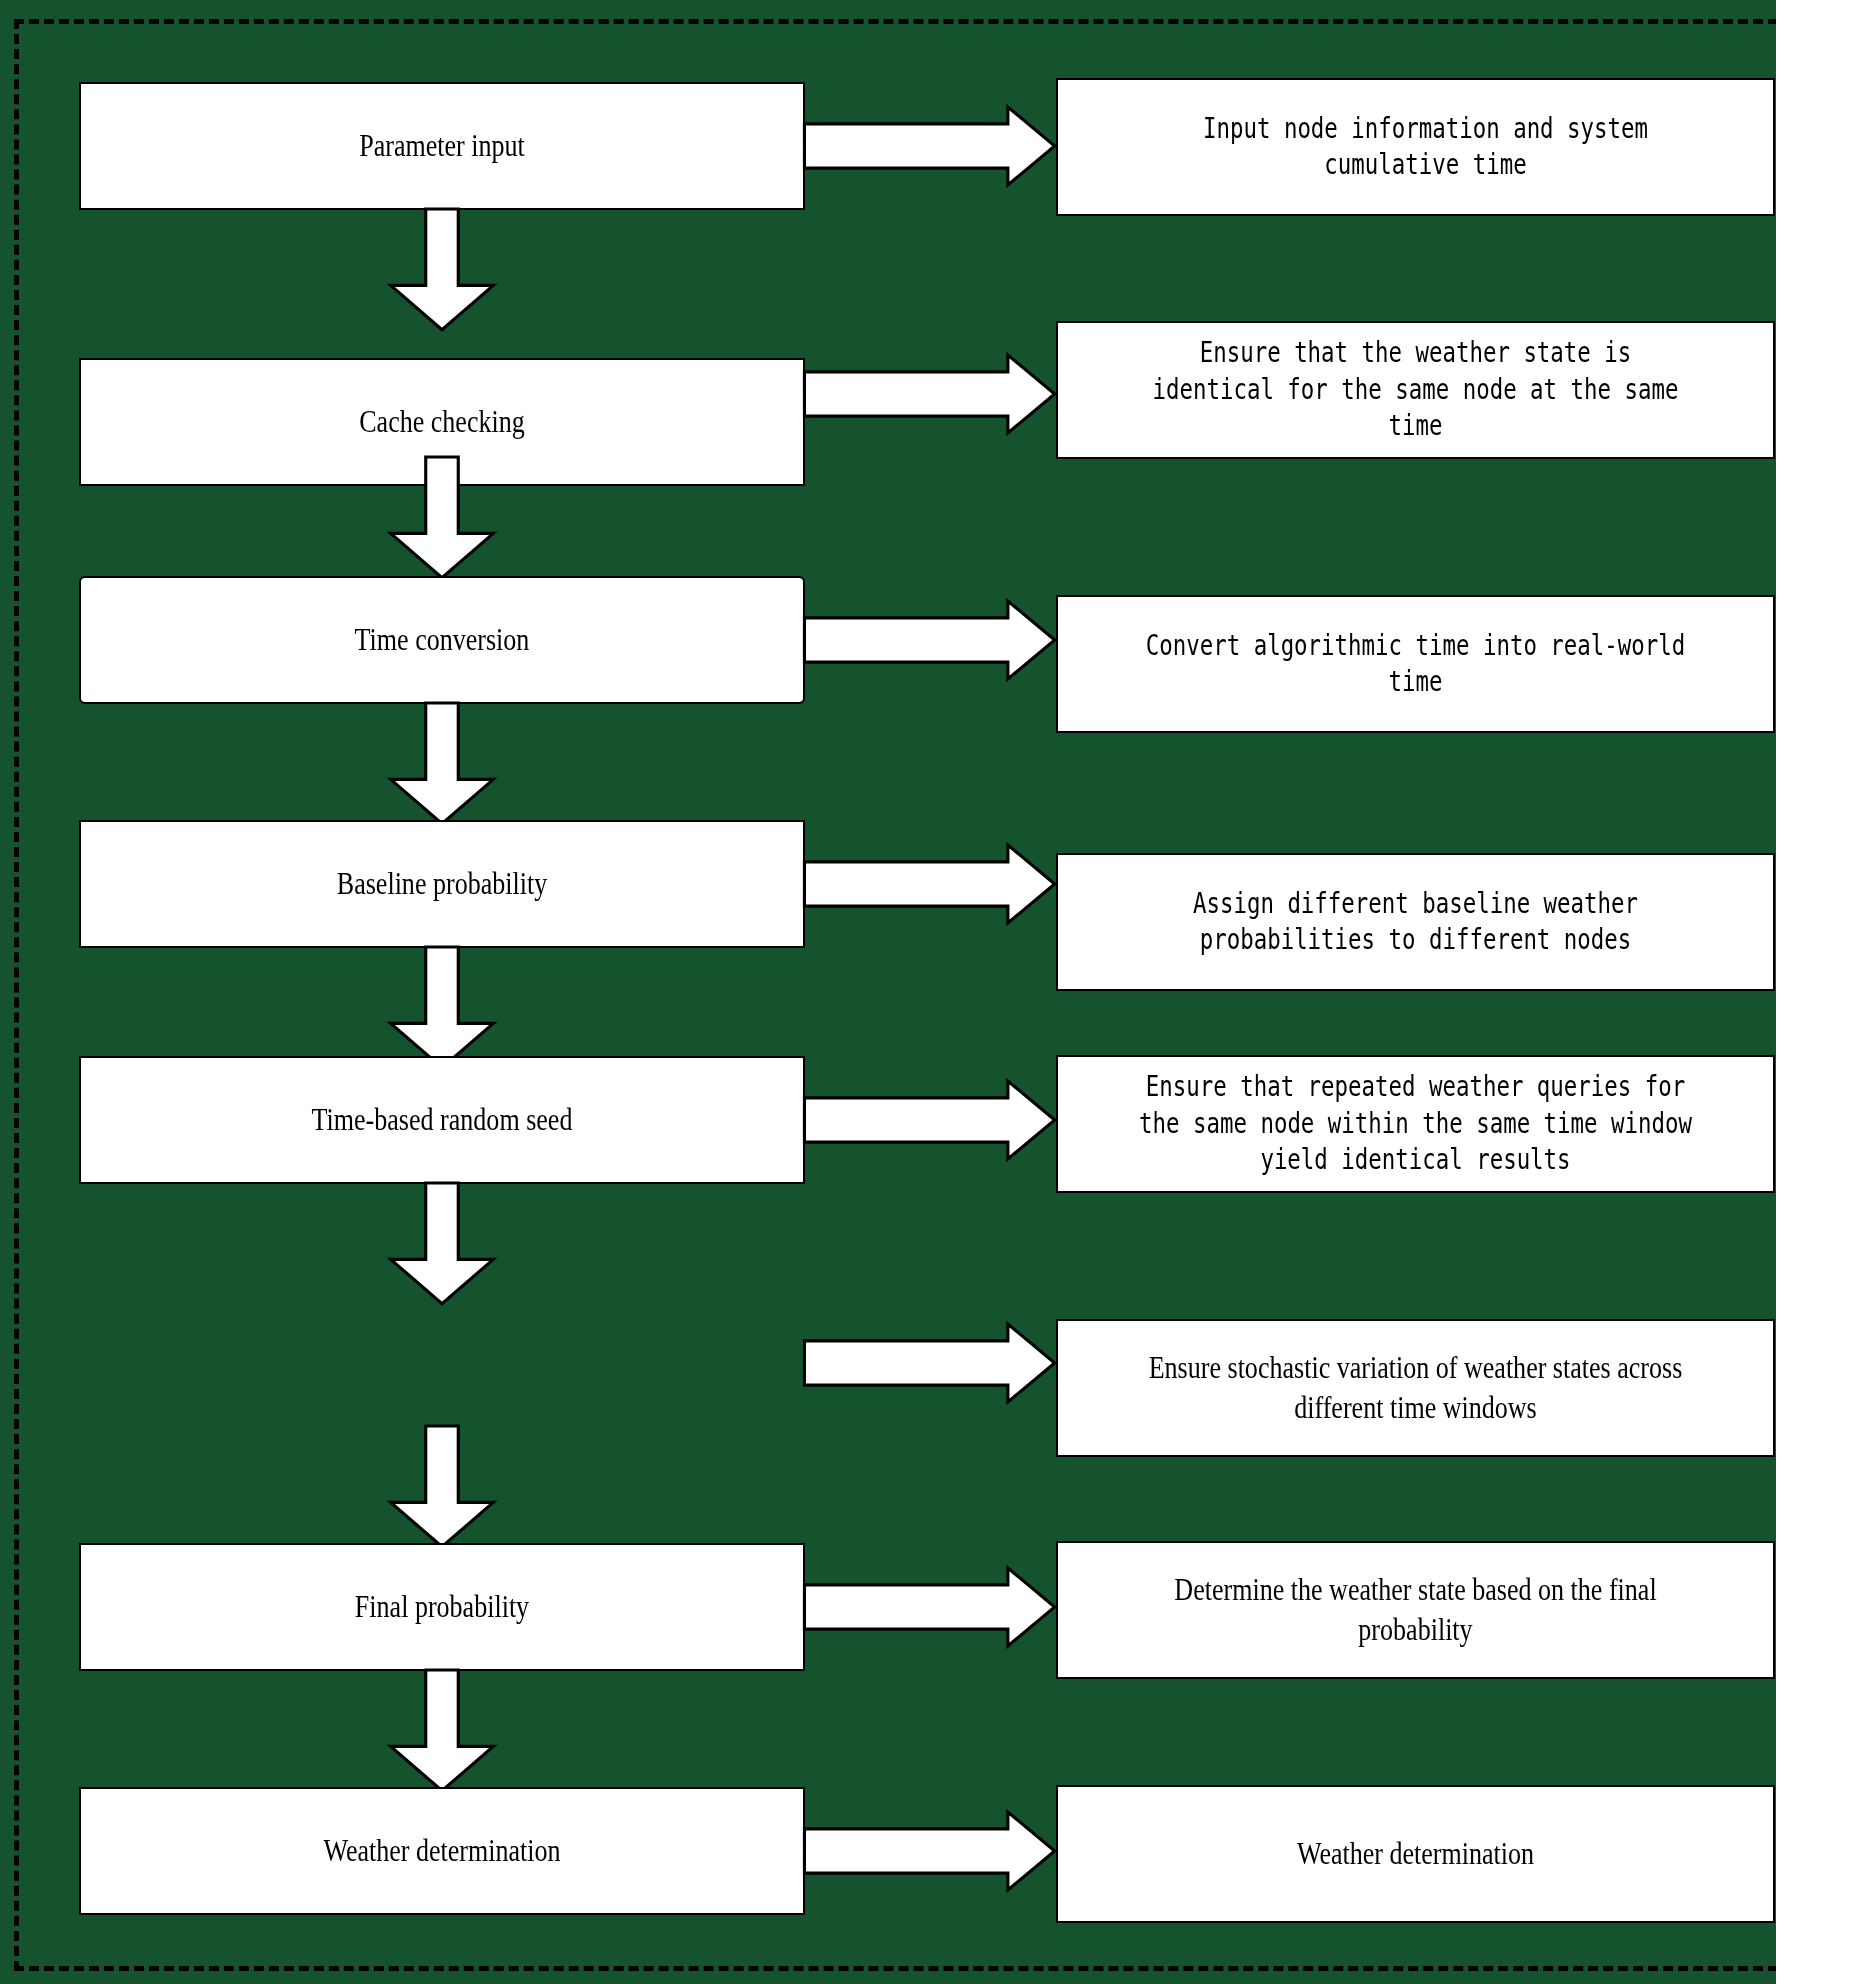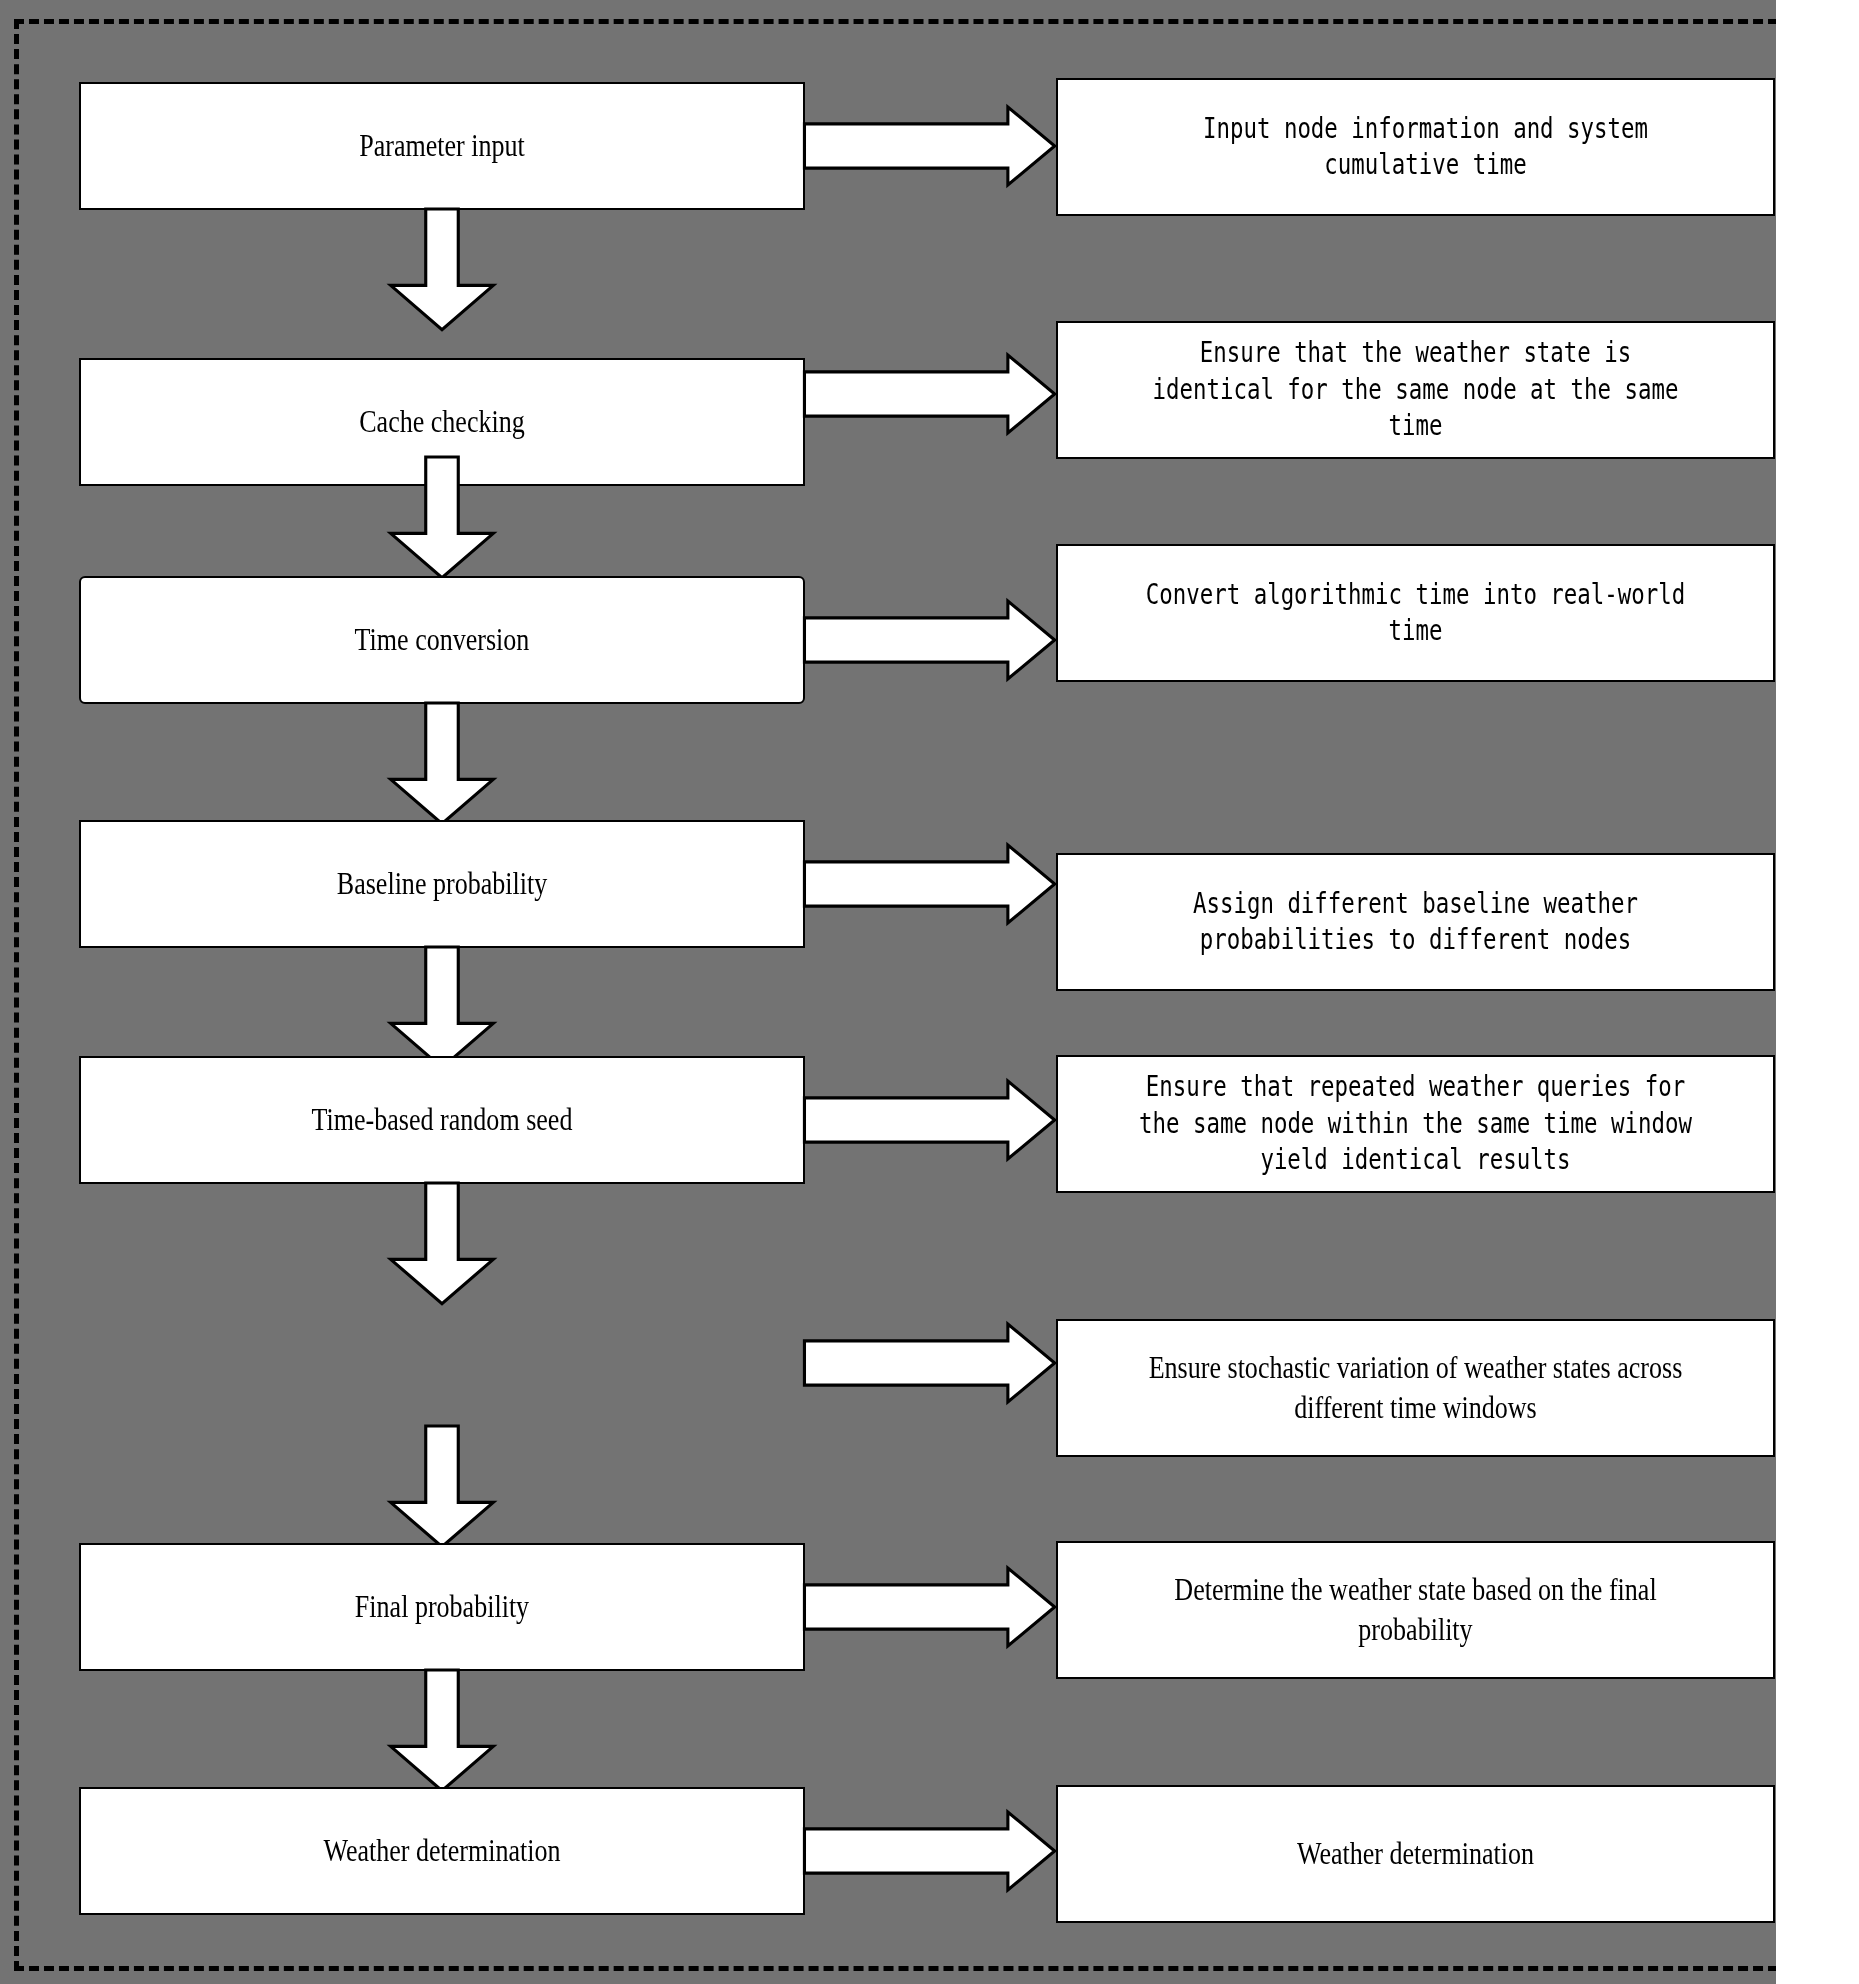--- a/index.html
+++ b/index.html
@@ -1,17 +1,17 @@
 <!DOCTYPE html>
 <html style="font-size:10px"><head>
 <meta charset="utf-8">
 <style>
   html,body{margin:0;padding:0;background:#ffffff;}
   body{width:1859px;height:1985px;font-family:"Liberation Serif",serif;color:#000;}
-  #stage{position:relative;width:1776px;height:1985px;overflow:hidden;background:#737373;}
+  #stage{position:relative;width:1776px;height:1985px;overflow:hidden;background:#14532d;}
 
   
   .dashed-frame{
     position:absolute;
     left:13.8px; top:19px;
     width:1824px; height:1952px;
     border:5.6px dashed #000;
     box-sizing:border-box;
     background:transparent;
   }
@@ -94,21 +94,21 @@
   <svg class="arrow" style="left:388px;top:457px;width:108px;height:122px;" viewBox="0 0 172 195">
     <path d="M 60 0 L 112 0 L 112 122 L 168 122 L 86 193 L 4 122 L 60 122 Z"></path>
   </svg>
 
   <div class="box left-box" style="top:576px;height:128px;border-radius:6px;">
     <span class="box-text serif-cond">Time conversion</span>
   </div>
   <svg class="arrow" style="left:804px;top:601px;width:253px;height:78px;" viewBox="0 0 404 125">
     <path d="M 0 27 L 326 27 L 326 0 L 401 62.5 L 326 125 L 326 98 L 0 98 Z"></path>
   </svg>
-  <div class="box right-box" style="top:544px;height:138px;">
+  <div class="box right-box" style="top:595px;height:138px;">
     <span class="box-text mono-cond">Convert algorithmic time into real-world time</span>
   </div>
   <svg class="arrow" style="left:388px;top:703px;width:108px;height:122px;" viewBox="0 0 172 195">
     <path d="M 60 0 L 112 0 L 112 122 L 168 122 L 86 193 L 4 122 L 60 122 Z"></path>
   </svg>
 
   <div class="box left-box" style="top:820px;height:128px;">
     <span class="box-text serif-cond">Baseline probability</span>
   </div>
   <svg class="arrow" style="left:804px;top:845px;width:253px;height:78px;" viewBox="0 0 404 125">

